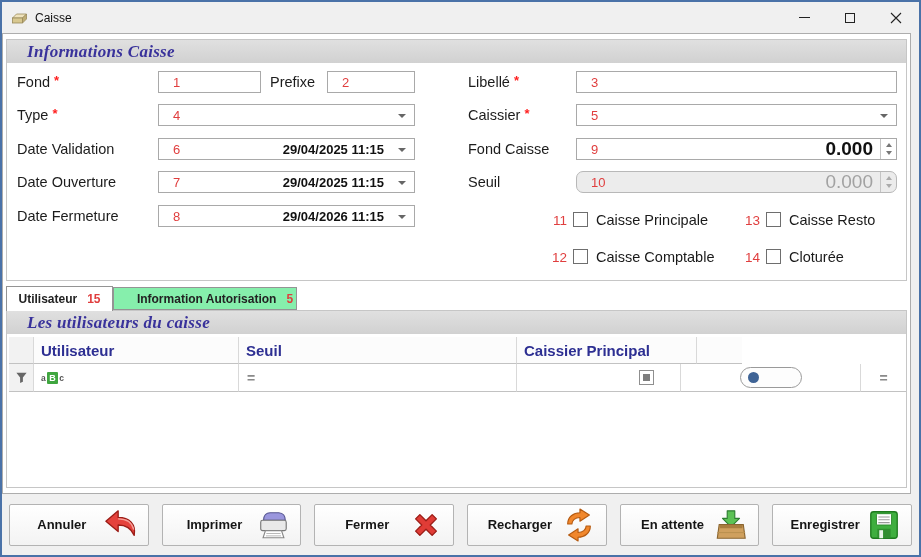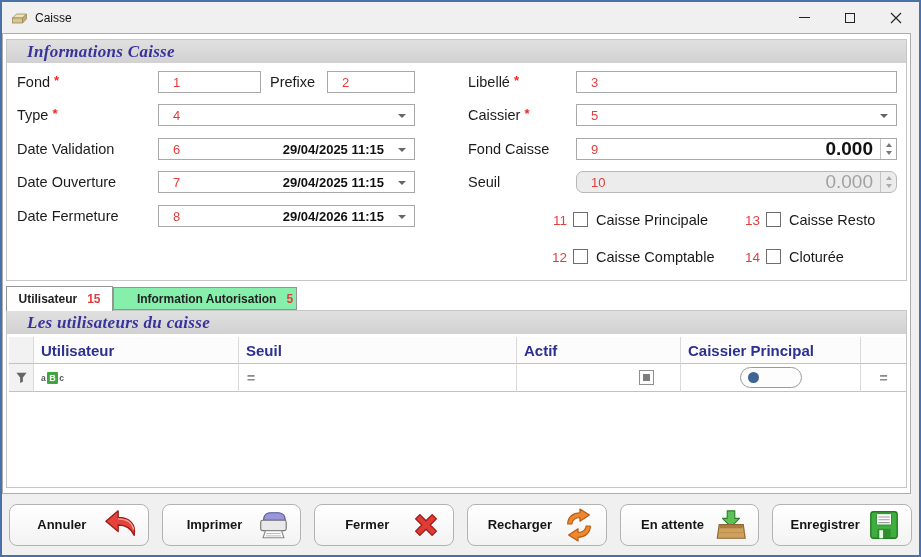--- a/index.html
+++ b/index.html
@@ -70,21 +70,21 @@
   .indet { width:15px; height:15px; border:1px solid #8f8f8f; background:#fff;
     margin-left:auto; margin-right:26px; display:flex; align-items:center; justify-content:center; }
   .indet .in { width:7px; height:7px; background:#7e7e7e; }
   .toggle { width:62px; height:21px; margin:0 auto; border:1px solid #9a9a9a; border-radius:11px;
     background:#fdfdfd; position:relative; }
   .toggle .dot { position:absolute; left:7px; top:4px; width:11px; height:11px; border-radius:50%; background:#3f6496; }
   
   .footer { position:absolute; left:0; right:0; bottom:0; height:61px; background:#f0f0f0;
     display:flex; align-items:center; gap:13px; padding:0 7px; }
   .btn { flex:1; height:42px; background:linear-gradient(#ffffff,#f3f3f3); border:1px solid #b3b3b3;
-    border-radius:8px; display:flex; align-items:center; padding:0 10px; cursor:pointer; }
+    border-radius:2px; display:flex; align-items:center; padding:0 10px; cursor:pointer; }
   .btn .blabel { flex:1; text-align:center; font-weight:700; font-size:13px; color:#151515; }
   .btn svg { width:34px; height:34px; flex:0 0 auto; }
 </style>
 </head>
 <body>
 
 <div id="window">
 
   <div class="titlebar">
     <span style="display:inline-flex;">
@@ -204,21 +204,20 @@
 
     <div class="groupbox" style="left:3px;top:276px;width:901px;height:178px;">
       <div class="ghead">Les utilisateurs du caisse</div>
 
       <div class="tbl">
 
         <div class="trow">
           <div class="cell hcell c0"></div>
           <div class="cell hcell c1">Utilisateur</div>
           <div class="cell hcell c2">Seuil</div>
-          <div class="cell hcell c3">Actif</div>
           <div class="cell hcell c4">Caissier Principal</div>
           <div class="cell hcell c5"></div>
         </div>
 
         <div class="trow">
           <div class="cell fcell c0">
             <svg width="13" height="13" viewBox="0 0 14 14">
               <path d="M1.5 2 L12.5 2 L8.5 7 L8.5 11.5 L5.5 13 L5.5 7 Z" fill="#666"></path>
             </svg>
           </div>

